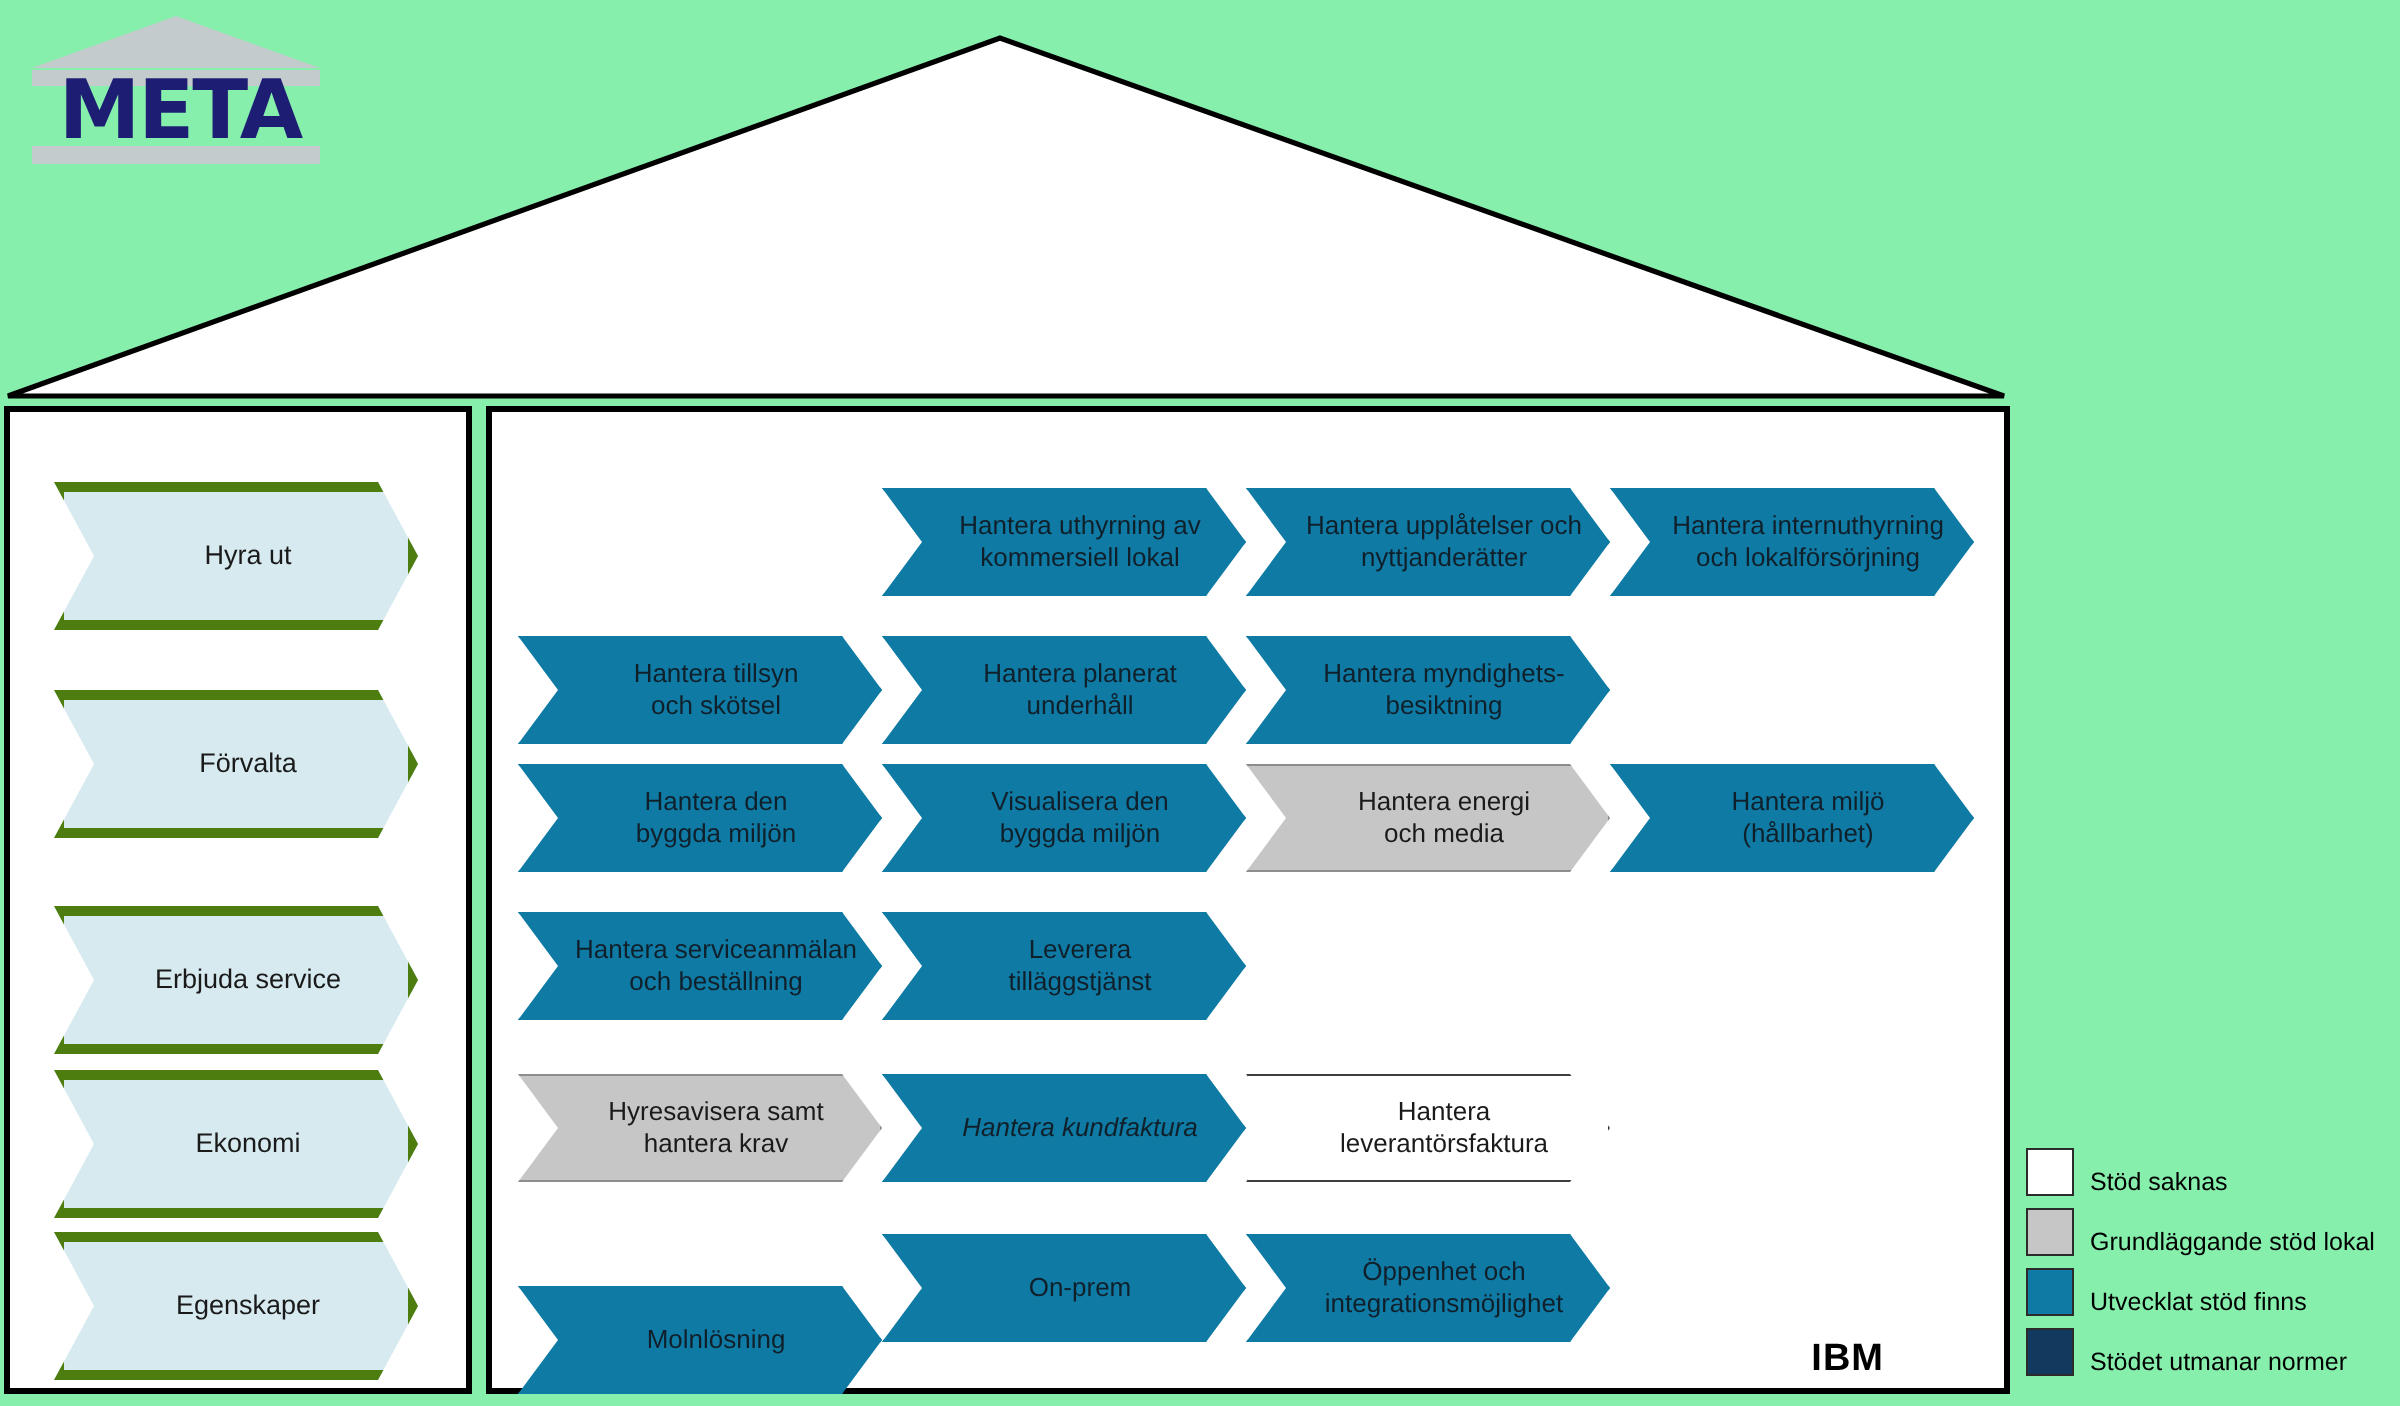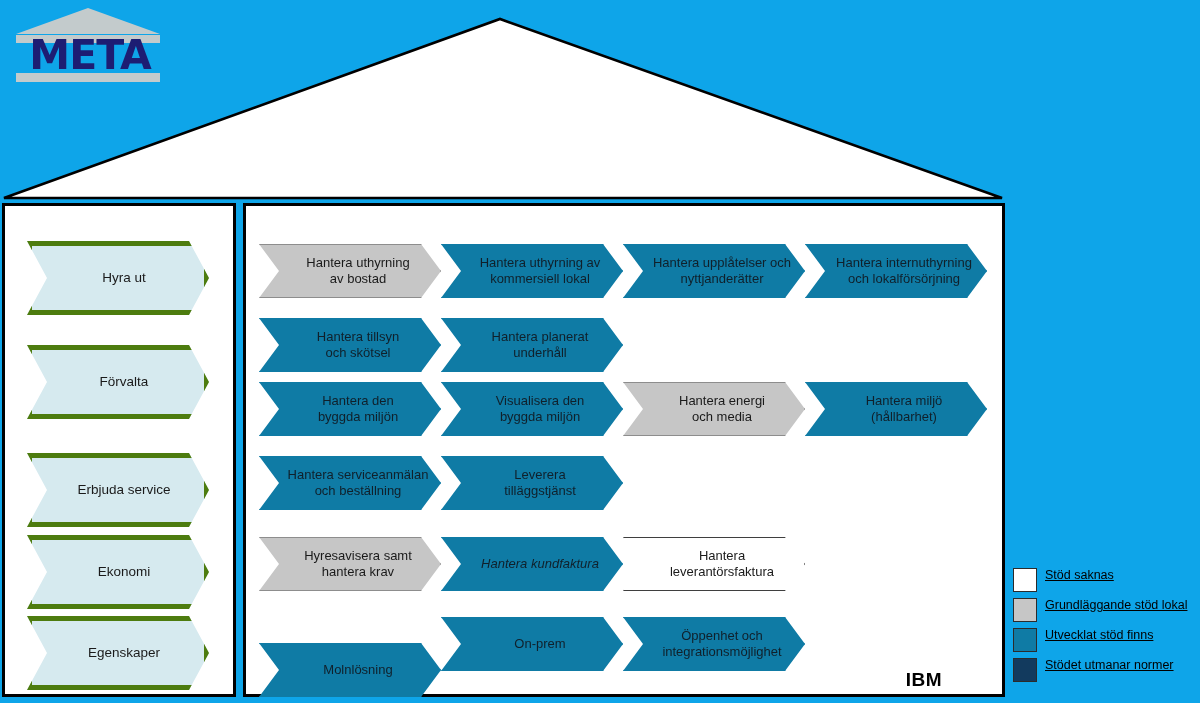--- a/index.html
+++ b/index.html
@@ -5,21 +5,21 @@
   html, body {
     margin: 0;
     padding: 0;
     background: #ffffff;
     font-family: "Liberation Sans", sans-serif;
   }
   #canvas {
     position: relative;
     width: 1200px;
     height: 703px;
-    background: #0ea5e9;
+    background: #86efac;
     overflow: hidden;
   }
 
   
   #logo {
     position: absolute;
     left: 8px;
     top: 6px;
     width: 160px;
     height: 78px;
@@ -119,23 +119,22 @@
 
   
   #legend {
     position: absolute;
     left: 1013px;
     top: 568px;
     width: 186px;
   }
   .legend-row {
     display: flex;
-    align-items: flex-start;
+    align-items: flex-end;
     height: 30px;
-    text-decoration: underline;
   }
   .legend-swatch {
     width: 24px;
     height: 24px;
     flex: 0 0 24px;
     box-sizing: border-box;
     border: 1.4px solid #2b2b2b;
   }
   .legend-label {
     margin-left: 8px;
@@ -193,44 +192,44 @@
     </div>
     <div class="chev phase" style="top: 453px;">
       <span class="lbl">Erbjuda service</span>
     </div>
     <div class="chev phase" style="top: 535px;">
       <span class="lbl">Ekonomi</span>
     </div>
     <div class="chev phase" style="top: 616px;">
       <span class="lbl">Egenskaper</span>
     </div>
-    <div class="chev cap cap-basic" style="left: 259px; top: 244px; width: 182px;">
-      <span class="lbl">Hantera uthyrning
-av bostad</span>
-    </div>
     <div class="chev cap cap-dev" style="left: 441px; top: 244px; width: 182px;">
       <span class="lbl">Hantera uthyrning av
 kommersiell lokal</span>
     </div>
     <div class="chev cap cap-dev" style="left: 623px; top: 244px; width: 182px;">
       <span class="lbl">Hantera upplåtelser och
 nyttjanderätter</span>
     </div>
     <div class="chev cap cap-dev" style="left: 805px; top: 244px; width: 182px;">
       <span class="lbl">Hantera internuthyrning
 och lokalförsörjning</span>
     </div>
     <div class="chev cap cap-dev" style="left: 259px; top: 318px; width: 182px;">
       <span class="lbl">Hantera tillsyn
 och skötsel</span>
     </div>
     <div class="chev cap cap-dev" style="left: 441px; top: 318px; width: 182px;">
       <span class="lbl">Hantera planerat
 underhåll</span>
     </div>
+    <div class="chev cap cap-dev" style="left: 623px; top: 318px; width: 182px;">
+      <span class="lbl">Hantera myndighets-
+besiktning</span>
+    </div>
     <div class="chev cap cap-dev" style="left: 259px; top: 382px; width: 182px;">
       <span class="lbl">Hantera den
 byggda miljön</span>
     </div>
     <div class="chev cap cap-dev" style="left: 441px; top: 382px; width: 182px;">
       <span class="lbl">Visualisera den
 byggda miljön</span>
     </div>
     <div class="chev cap cap-basic" style="left: 623px; top: 382px; width: 182px;">
       <span class="lbl">Hantera energi

